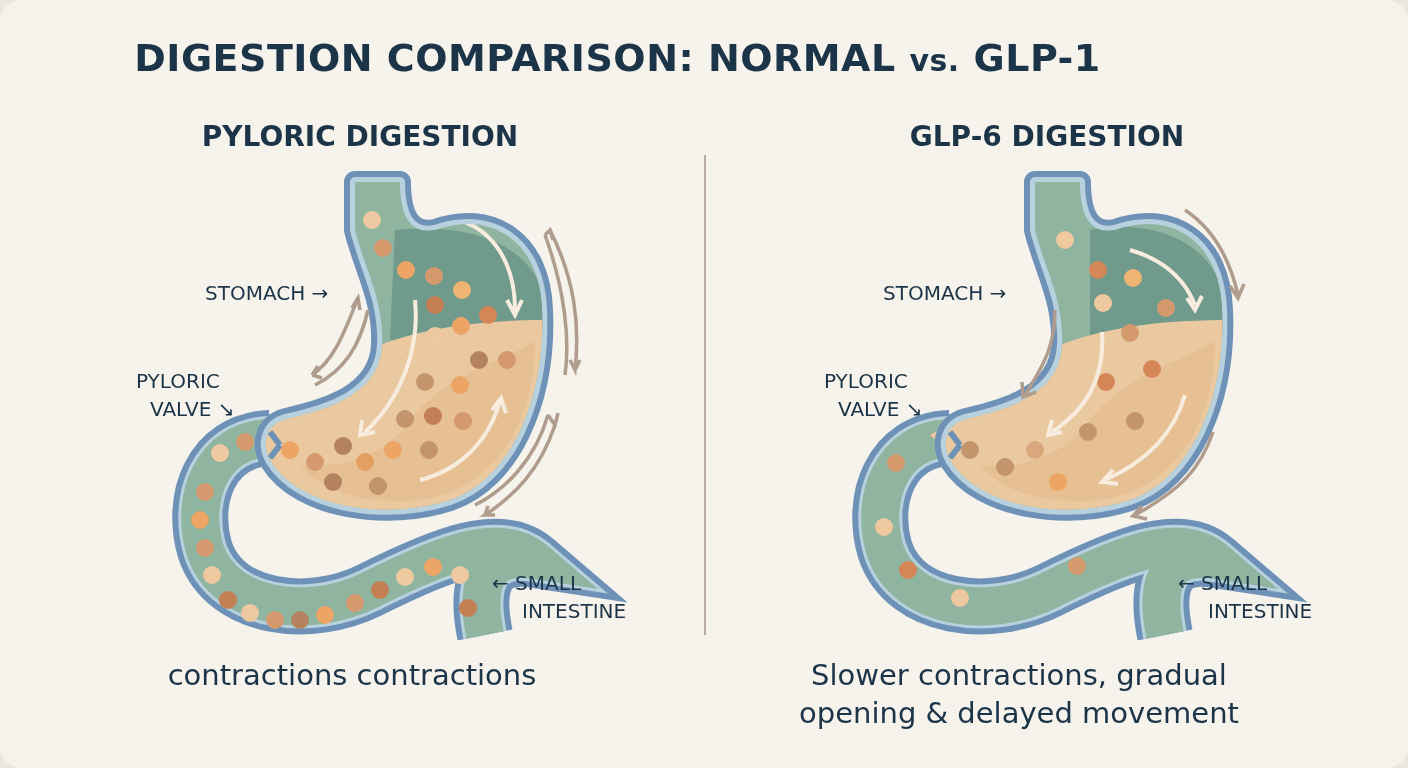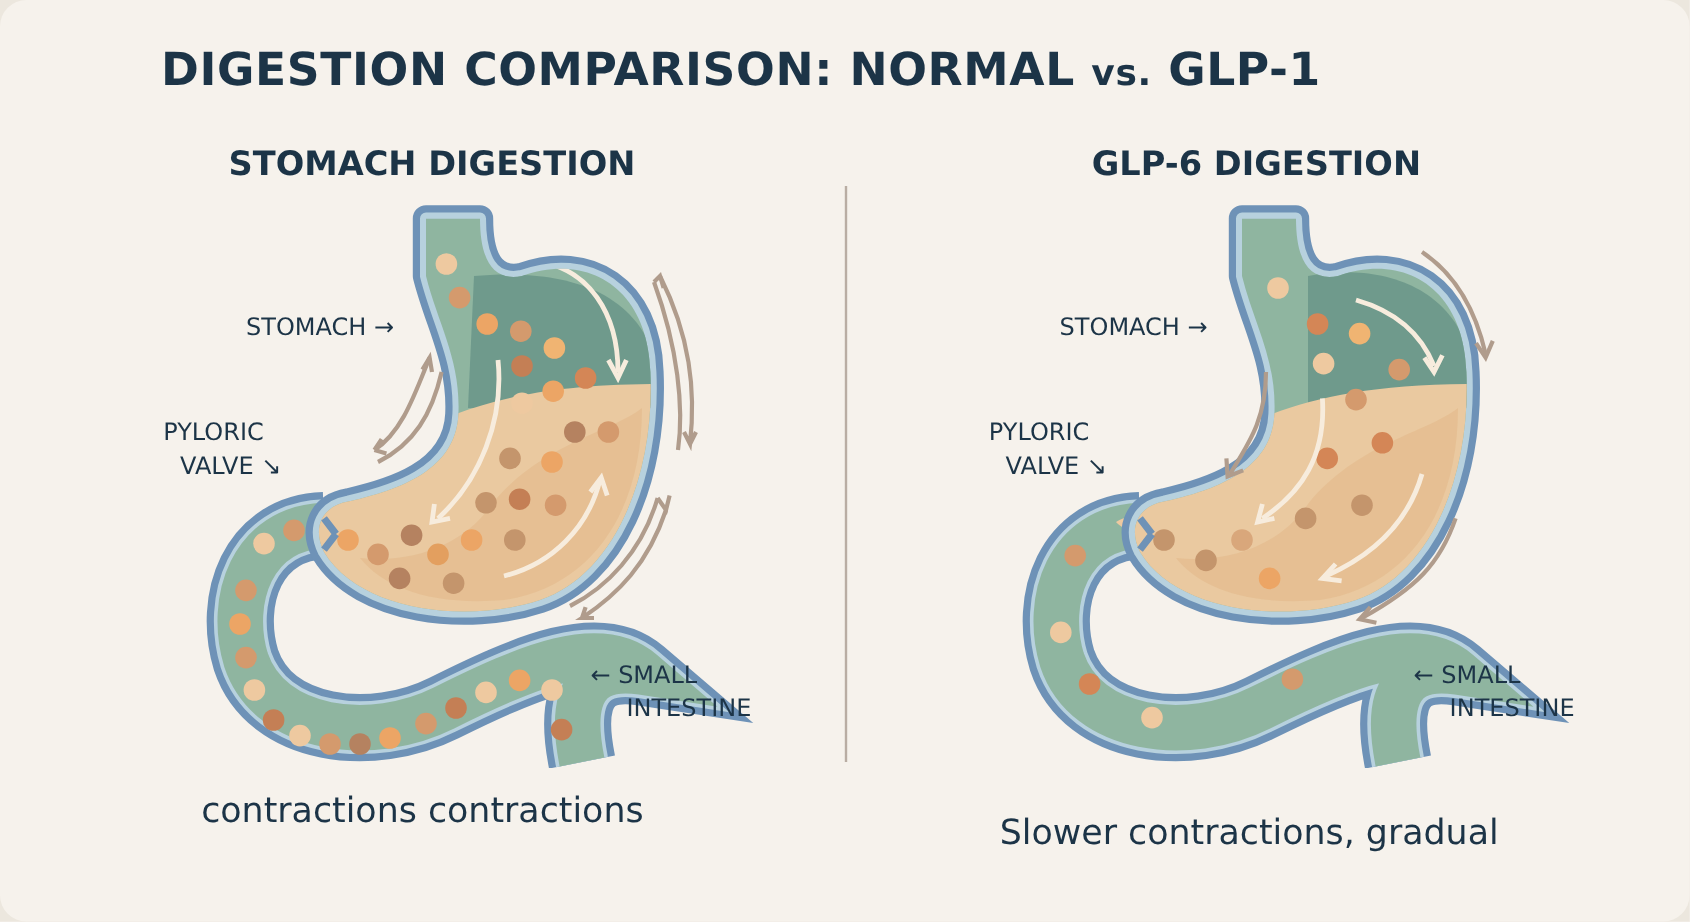--- a/index.html
+++ b/index.html
@@ -23,36 +23,36 @@
     font-family: "DejaVu Sans", sans-serif; font-weight: bold;
     font-size: 28px; color: #1c3447;
   }
   .divider {
     position: absolute; left: 704px; top: 155px; width: 2px; height: 480px;
     background: #b9ada3;
   }
   .illus { position: absolute; top: 170px; }
   .label {
     position: absolute; font-family: "DejaVu Sans", sans-serif;
-    font-size: 20px; color: #1c3447; line-height: 28px; white-space: nowrap;
+    font-size: 20px; color: #1c3447; line-height: 28px; white-space: nowrap; margin-top: 21px;
   }
   .caption {
     position: absolute; top: 656px; width: 560px; text-align: center;
     font-family: "DejaVu Sans", sans-serif; font-size: 29px; line-height: 38px;
     color: #1c3447;
   }
 </style>
 </head>
 <body>
 
 <div class="card">
 
   <div class="title"><span>DIGESTION COMPARISON: NORMAL </span><span class="vs">vs.</span><span> GLP-1</span></div>
 
-  <div class="panel-heading" style="left:60px;">STOMACH DIGESTION</div>
+  <div class="panel-heading" style="left:60px;">PYLORIC DIGESTION</div>
 
   <svg class="illus" style="left:150px;" width="520" height="470" viewBox="0 0 520 470">
     <defs>
       <clipPath id="stomachClipL">
         <path d="M205 12 L250 12 C 250 45, 260 65, 285 60 C 340 40, 390 70, 392 140 C 396 230, 360 310, 300 330 C 240 350, 150 340, 120 290 C 110 270, 118 252, 140 248 C 175 240, 230 225, 232 175 C 234 130, 215 100, 205 60 Z"></path>
       </clipPath>
     </defs>
 
     <g>
       <path d="M120 268 C 60 270, 40 330, 55 380 C 75 440, 160 450, 220 420 C 290 385, 350 360, 385 390 C 320 380, 330 440, 335 465" fill="none" stroke="#6e92b7" stroke-width="56" stroke-linecap="butt"></path>
@@ -211,16 +211,17 @@
       <path d="M312 336 L303 346 L317 349"></path>
     </g>
   </svg>
 
   <div class="label" style="left:883px; top:258px;">STOMACH →</div>
   <div class="label" style="left:824px; top:346px;">PYLORIC</div>
   <div class="label" style="left:838px; top:374px;">VALVE ↘</div>
   <div class="label" style="left:1178px; top:548px;">←  SMALL</div>
   <div class="label" style="left:1208px; top:576px;">INTESTINE</div>
 
-  <div class="caption" style="left:761px;margin-top:18px;">
+  <div class="caption" style="left:739px;">
     <div>Slower contractions, gradual</div>
+    <div>opening &amp; delayed movement</div>
   </div>
 </div>
 
 </body></html>

